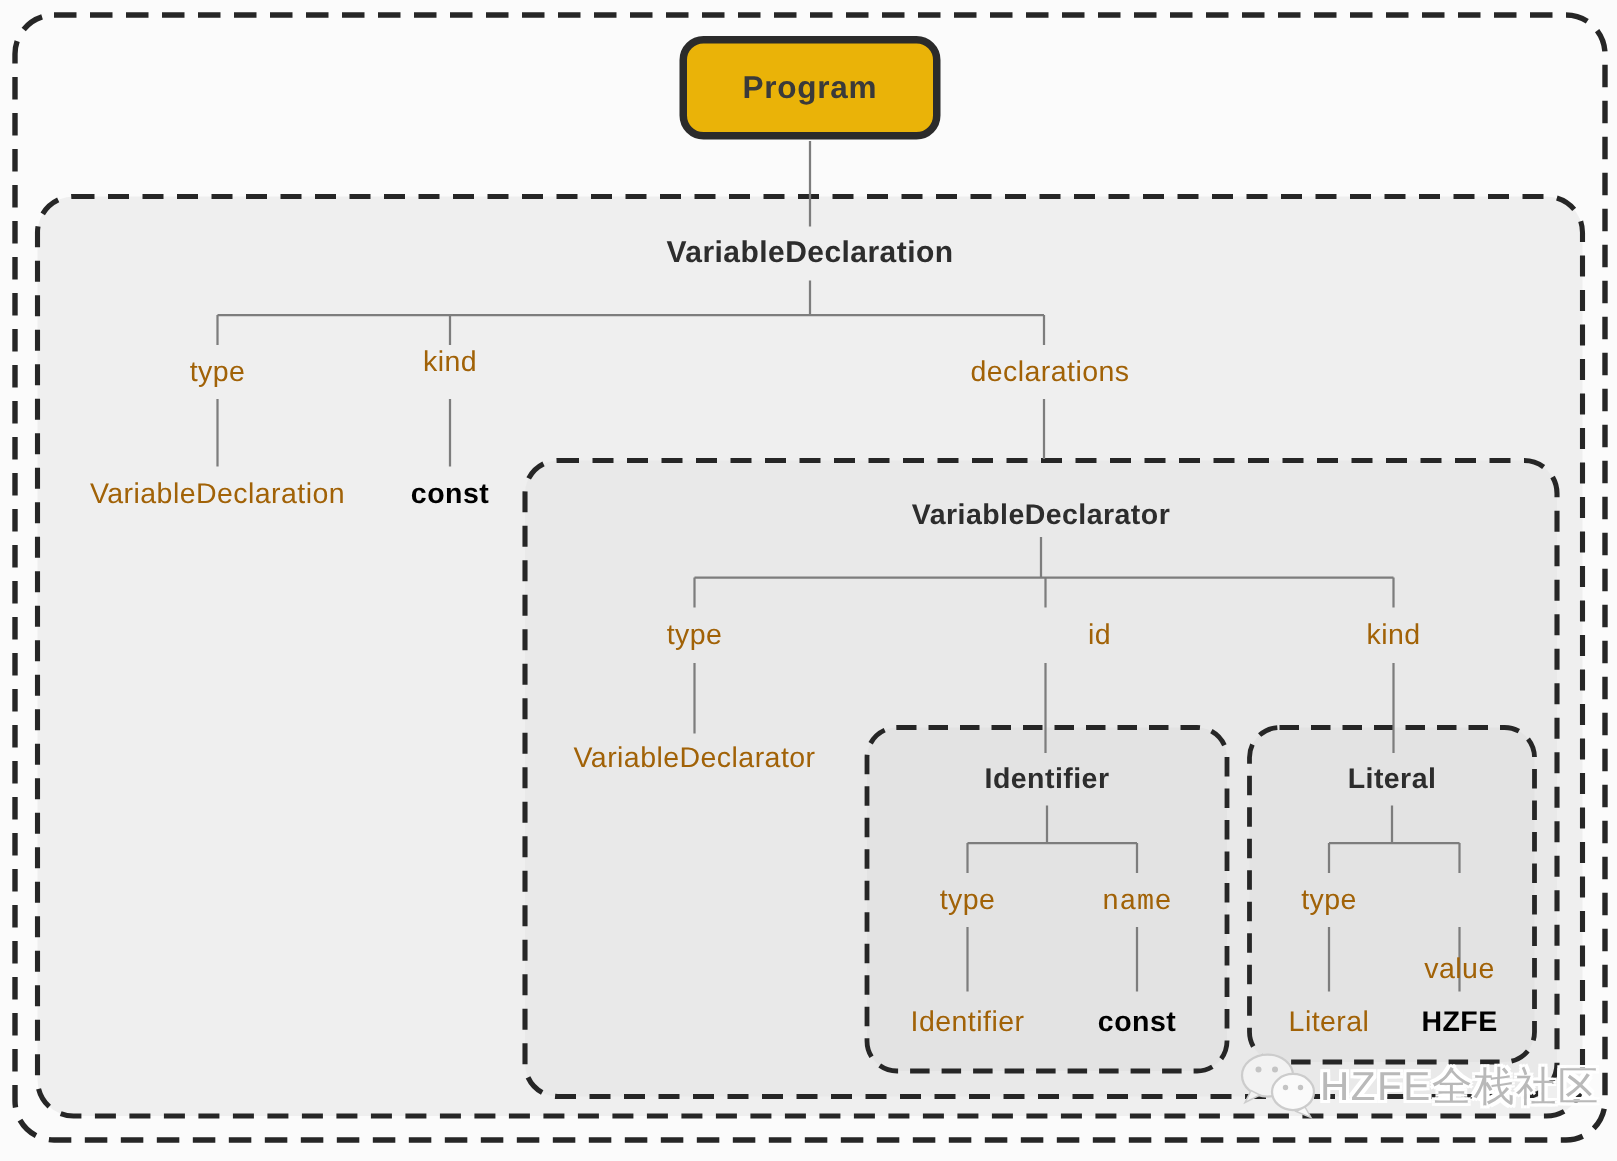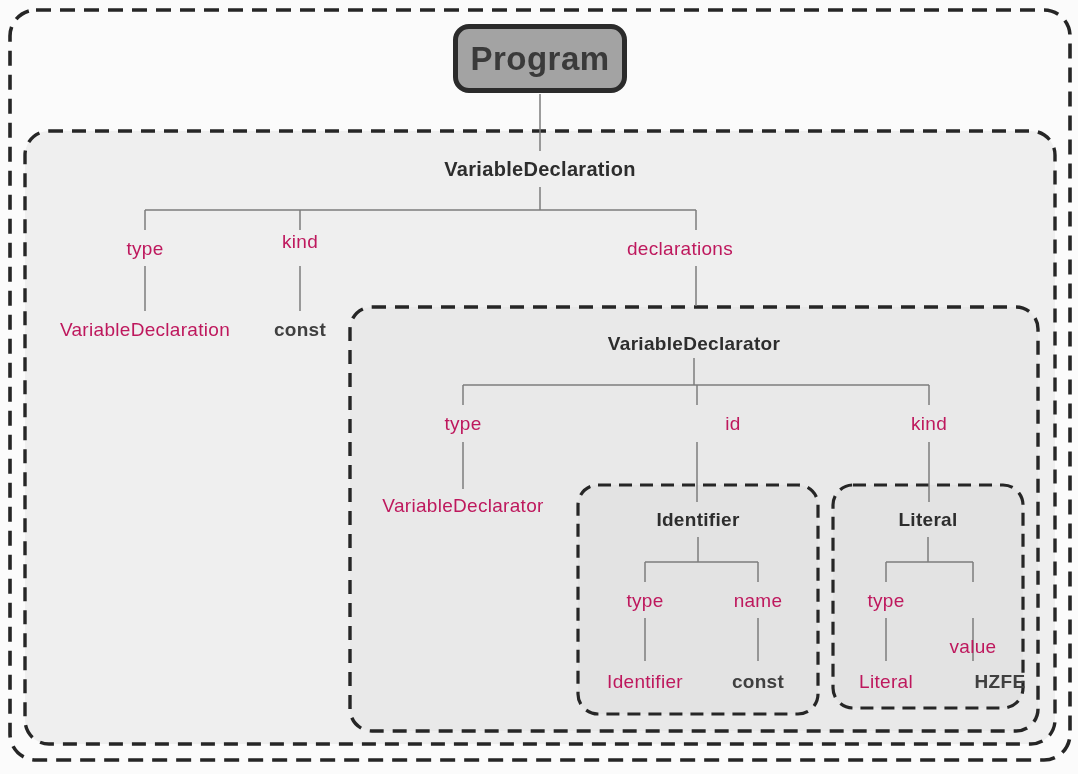--- a/index.html
+++ b/index.html
@@ -13,53 +13,53 @@
   .canvas {
     position: absolute; left: 0; top: 0;
     width: 1078px; height: 774px;
   }
   svg.layer { position: absolute; left: 0; top: 0; }
 
   .node-label {
     position: absolute;
     transform: translate(-50%, -50%);
     font-size: 19px;
-    color: #be185d;
+    color: #a16207;
     white-space: nowrap;
     letter-spacing: 0.3px;
   }
   .node-title {
     position: absolute;
     transform: translate(-50%, -50%);
     font-size: 20px;
     font-weight: bold;
     color: #2d2d2d;
     white-space: nowrap;
     letter-spacing: 0.3px;
   }
   .node-value-red {
     position: absolute;
     transform: translate(-50%, -50%);
     font-size: 19px;
     font-weight: bold;
-    color: #404040;
+    color: #000000;
     white-space: nowrap;
     letter-spacing: 0.3px;
   }
 
   .program-box {
     position: absolute;
     left: 453px; top: 24px;
     width: 174px; height: 69px;
     box-sizing: border-box;
-    background: #a3a3a3;
+    background: #eab308;
     border: 5px solid #2b2b2b;
     border-radius: 16px;
     display: flex; align-items: center; justify-content: center;
-    font-size: 33px; font-weight: 600; color: #3a3a3a;
+    font-size: 21px; font-weight: 600; color: #3a3a3a;
     letter-spacing: 0.5px;
     z-index: 3;
   }
 
   .watermark {
     position: absolute;
     left: 824px; top: 698px;
     display: flex; align-items: center;
     z-index: 5;
   }
@@ -128,36 +128,51 @@
       <line x1="886" y1="618" x2="886" y2="661"></line>
       <line x1="973" y1="618" x2="973" y2="661"></line>
     </g>
   </svg>
 
   <div class="program-box">Program</div>
 
   <div class="node-title" style="left:540px; top:169px;">VariableDeclaration</div>
   <div class="node-label" style="left:145px; top:249px;">type</div>
   <div class="node-label" style="left:300px; top:242px;">kind</div>
-  <div class="node-label" style="left:680px; top:249px;">declarations</div>
+  <div class="node-label" style="left:700px; top:249px;">declarations</div>
   <div class="node-label" style="left:145px; top:330px;">VariableDeclaration</div>
   <div class="node-value-red" style="left:300px; top:330px;">const</div>
 
   <div class="node-title" style="left:694px; top:344px; font-size:19px;">VariableDeclarator</div>
   <div class="node-label" style="left:463px; top:424px;">type</div>
   <div class="node-label" style="left:697px; top:424px;margin-left:36px;">id</div>
   <div class="node-label" style="left:929px; top:424px;">kind</div>
   <div class="node-label" style="left:463px; top:506px;">VariableDeclarator</div>
 
   <div class="node-title" style="left:698px; top:520px; font-size:19px;">Identifier</div>
   <div class="node-label" style="left:645px; top:601px;">type</div>
-  <div class="node-label" style="left:758px; top:601px;">name</div>
+  <div class="node-label" style="left:758px; top:601px;font-family:Liberation Mono, monospace;">name</div>
   <div class="node-label" style="left:645px; top:682px;">Identifier</div>
   <div class="node-value-red" style="left:758px; top:682px;">const</div>
 
   <div class="node-title" style="left:928px; top:520px; font-size:19px;">Literal</div>
   <div class="node-label" style="left:886px; top:601px;">type</div>
   <div class="node-label" style="left:973px; top:601px;margin-top:46px;">value</div>
   <div class="node-label" style="left:886px; top:682px;">Literal</div>
-  <div class="node-value-red" style="left:1000px; top:682px;">HZFE</div>
+  <div class="node-value-red" style="left:973px; top:682px;">HZFE</div>
 
+  <div class="watermark">
+    <svg width="56" height="52" viewBox="0 0 56 52" style="flex:none;">
+      <g>
+        <ellipse cx="21" cy="19" rx="17" ry="14" fill="#f2f2f2" stroke="#cccccc" stroke-width="1.5"></ellipse>
+        <path d="M10 29 L6 37 L16 32 Z" fill="#f2f2f2" stroke="#cccccc" stroke-width="1"></path>
+        <circle cx="15" cy="15" r="2" fill="#c4c4c4"></circle>
+        <circle cx="26" cy="15" r="2" fill="#c4c4c4"></circle>
+        <ellipse cx="38" cy="30" rx="14" ry="12" fill="#fafafa" stroke="#cccccc" stroke-width="1.5"></ellipse>
+        <path d="M46 40 L50 47 L40 43 Z" fill="#fafafa" stroke="#cccccc" stroke-width="1"></path>
+        <circle cx="33" cy="27" r="1.8" fill="#c4c4c4"></circle>
+        <circle cx="43" cy="27" r="1.8" fill="#c4c4c4"></circle>
+      </g>
+    </svg>
+    <span class="watermark-text">HZFE全栈社区</span>
+  </div>
 
 </div>
 
 </body></html>

